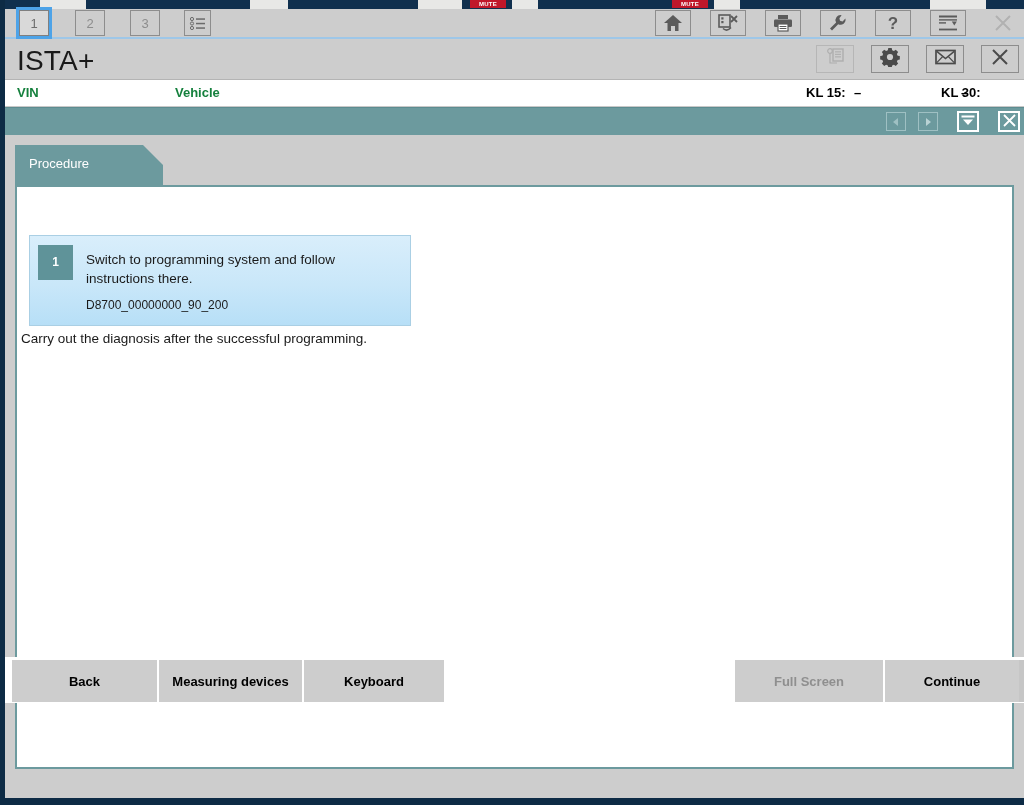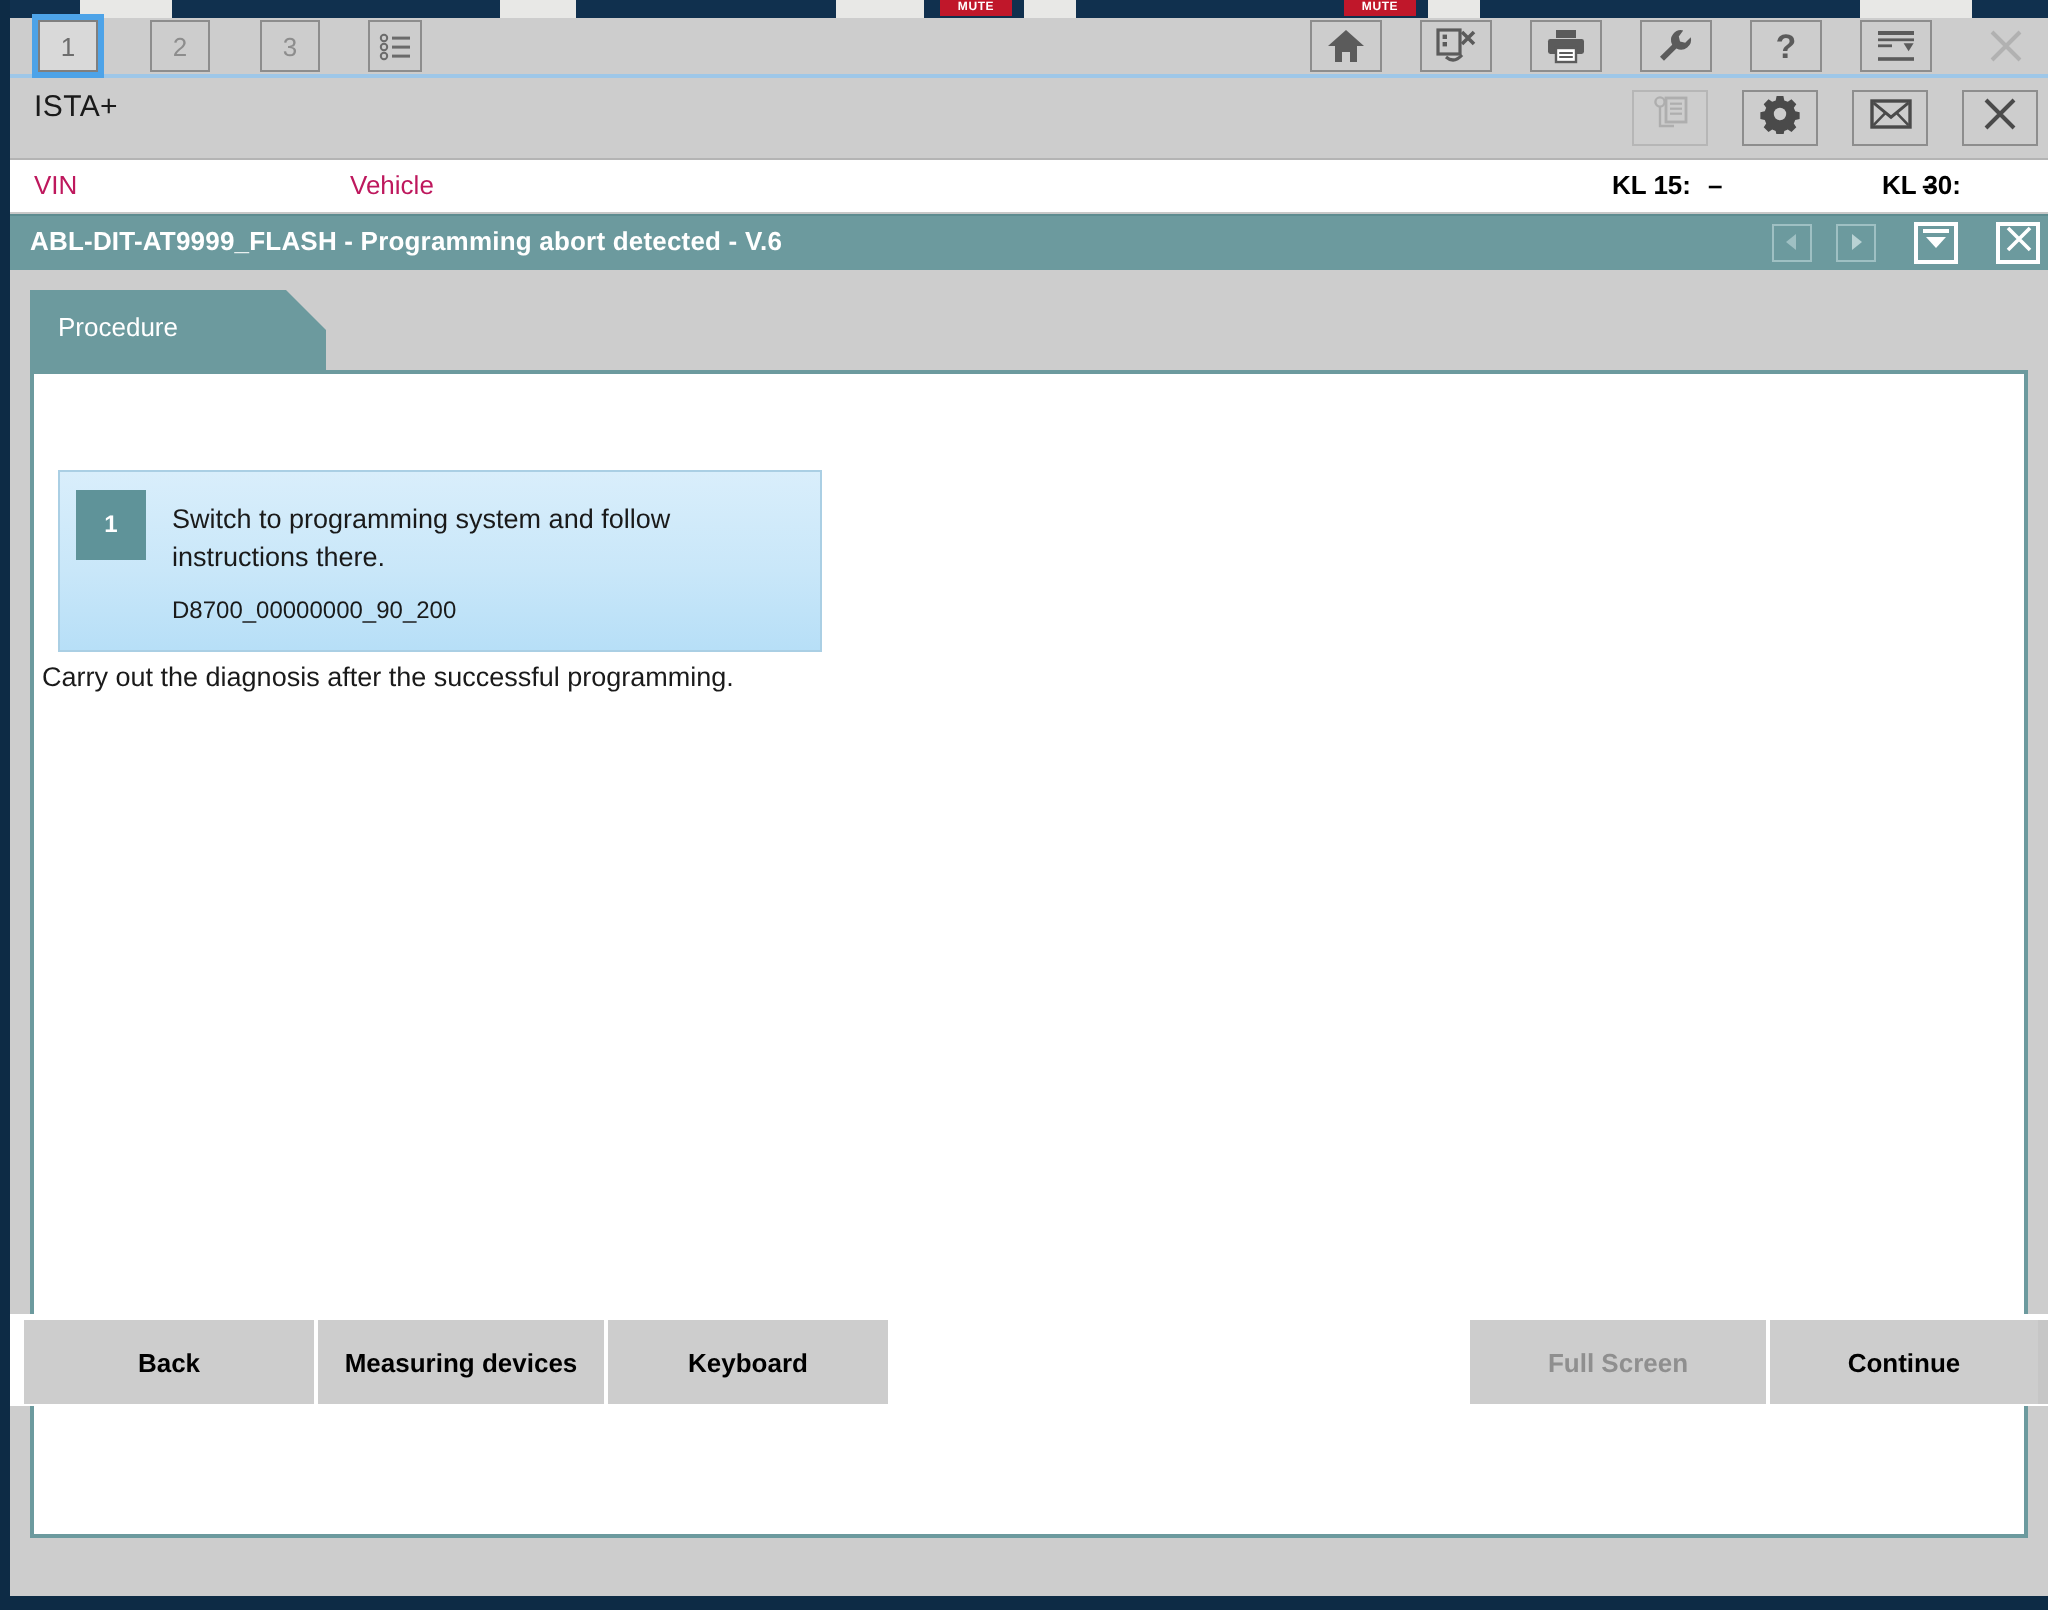--- a/index.html
+++ b/index.html
@@ -119,21 +119,21 @@
   .brandbar {
     position: relative;
     height: 40px;
     background: #cdcdcd;
     border-bottom: 1px solid #b4b4b4;
   }
   .brandbar .title {
     position: absolute;
     left: 12px;
     top: 6px;
-    font-size: 15px;
+    font-size: 28px;
     color: #1a1a1a;
     letter-spacing: .2px;
     text-align: center;
   }
   .hdricon {
     position: absolute;
     top: 6px;
     width: 38px;
     height: 28px;
     border: 1px solid #8d8d8d;
@@ -149,21 +149,21 @@
   
   .infobar {
     position: relative;
     height: 26px;
     background: #ffffff;
     border-bottom: 1px solid #c8c8c8;
     font-size: 13px;
     color: #000;
   }
   .infobar span { position: absolute; top: 5px; white-space: nowrap; }
-  .lbl { color: #be185d; font-weight: normal; }
+  .lbl { color: #15803d; font-weight: bold; }
   .val { color: #000; font-weight: bold; }
 
   
   .modulebar {
     position: relative;
     height: 27px;
     background: #6c9a9e;
     border-top: 1px solid #5d8c90;
   }
   .modulebar .mtitle {
@@ -469,21 +469,20 @@
       <span class="lbl" style="left:12px;">VIN</span>
       <span class="val" style="left:56px;margin-top:36px;">K628133</span>
       <span class="lbl" style="left:170px;">Vehicle</span>
       <span class="val" style="left:801px;">KL 15:</span>
       <span class="val" style="left:849px;">–</span>
       <span class="val" style="left:908px;margin-left:28px;">KL 30:</span>
       <span class="val" style="left:956px;">–</span>
     </div>
 
     <div class="modulebar">
-      <div class="mtitle">ABL-DIT-AT9999_FLASH - Programming abort detected - V.6</div>
 
       <div class="navbtn flat" style="left:881px;">
         <span>
           <svg width="10" height="10" viewBox="0 0 10 10">
               <path d="M7 1 L7 9 L2 5 Z" fill="#9fc0c3"></path>
             </svg>
         </span>
       </div>
       <div class="navbtn flat" style="left:913px;">
         <span>

